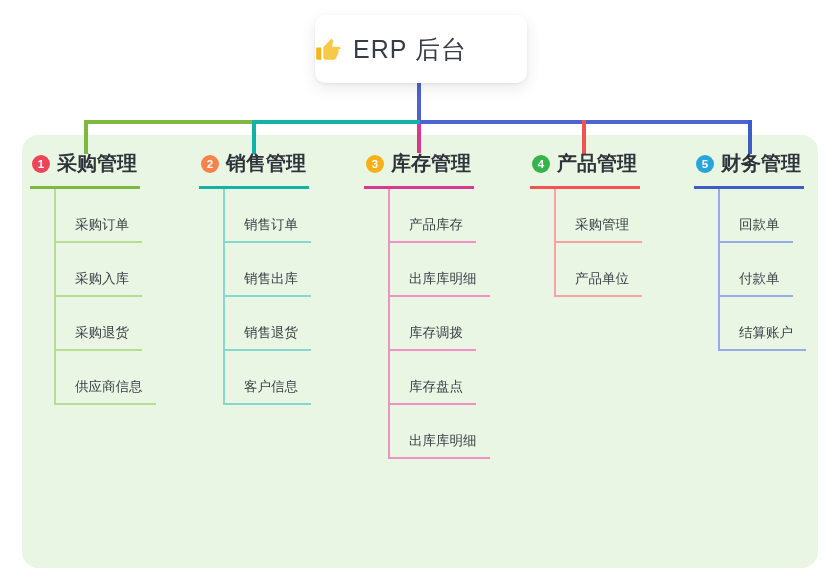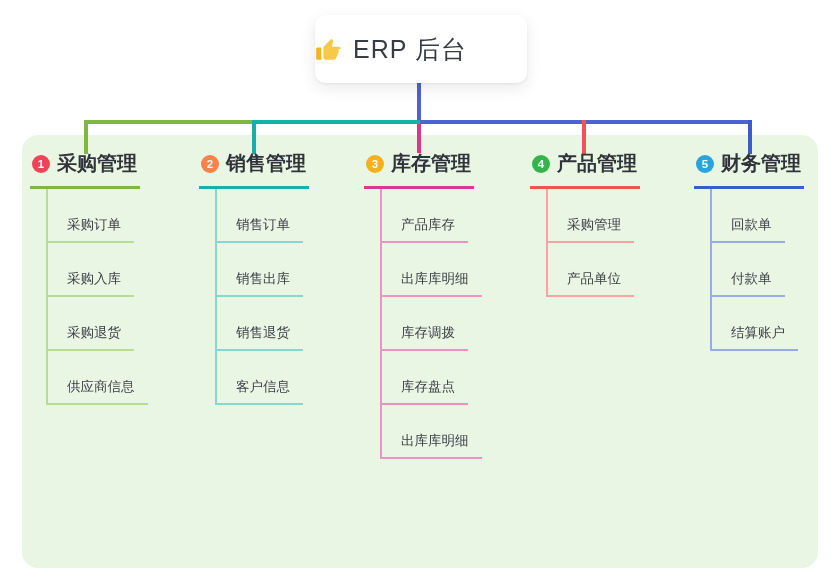--- a/index.html
+++ b/index.html
@@ -32,21 +32,21 @@
     display:flex;align-items:center;gap:7px;
     padding:0 0 9px 2px;
     border-bottom:3px solid var(--line);
   }
   .badge{
     width:18px;height:18px;border-radius:50%;flex:0 0 18px;
     background:var(--badge);color:#fff;
     font-size:11.5px;font-weight:bold;line-height:18px;text-align:center;
   }
   .blabel{font-size:20px;font-weight:600;color:#2f333a;white-space:nowrap;}
-  .items{margin-left:16px;border-left:2px solid var(--sub);}
+  .items{margin-left:24px;border-left:2px solid var(--sub);}
   .item{
     display:table;white-space:nowrap;
     padding:26px 13px 7px 19px;
     border-bottom:2px solid var(--sub);
     font-size:13.5px;line-height:19px;color:#3a3f46;
   }
 </style>
 </head>
 <body>
 

